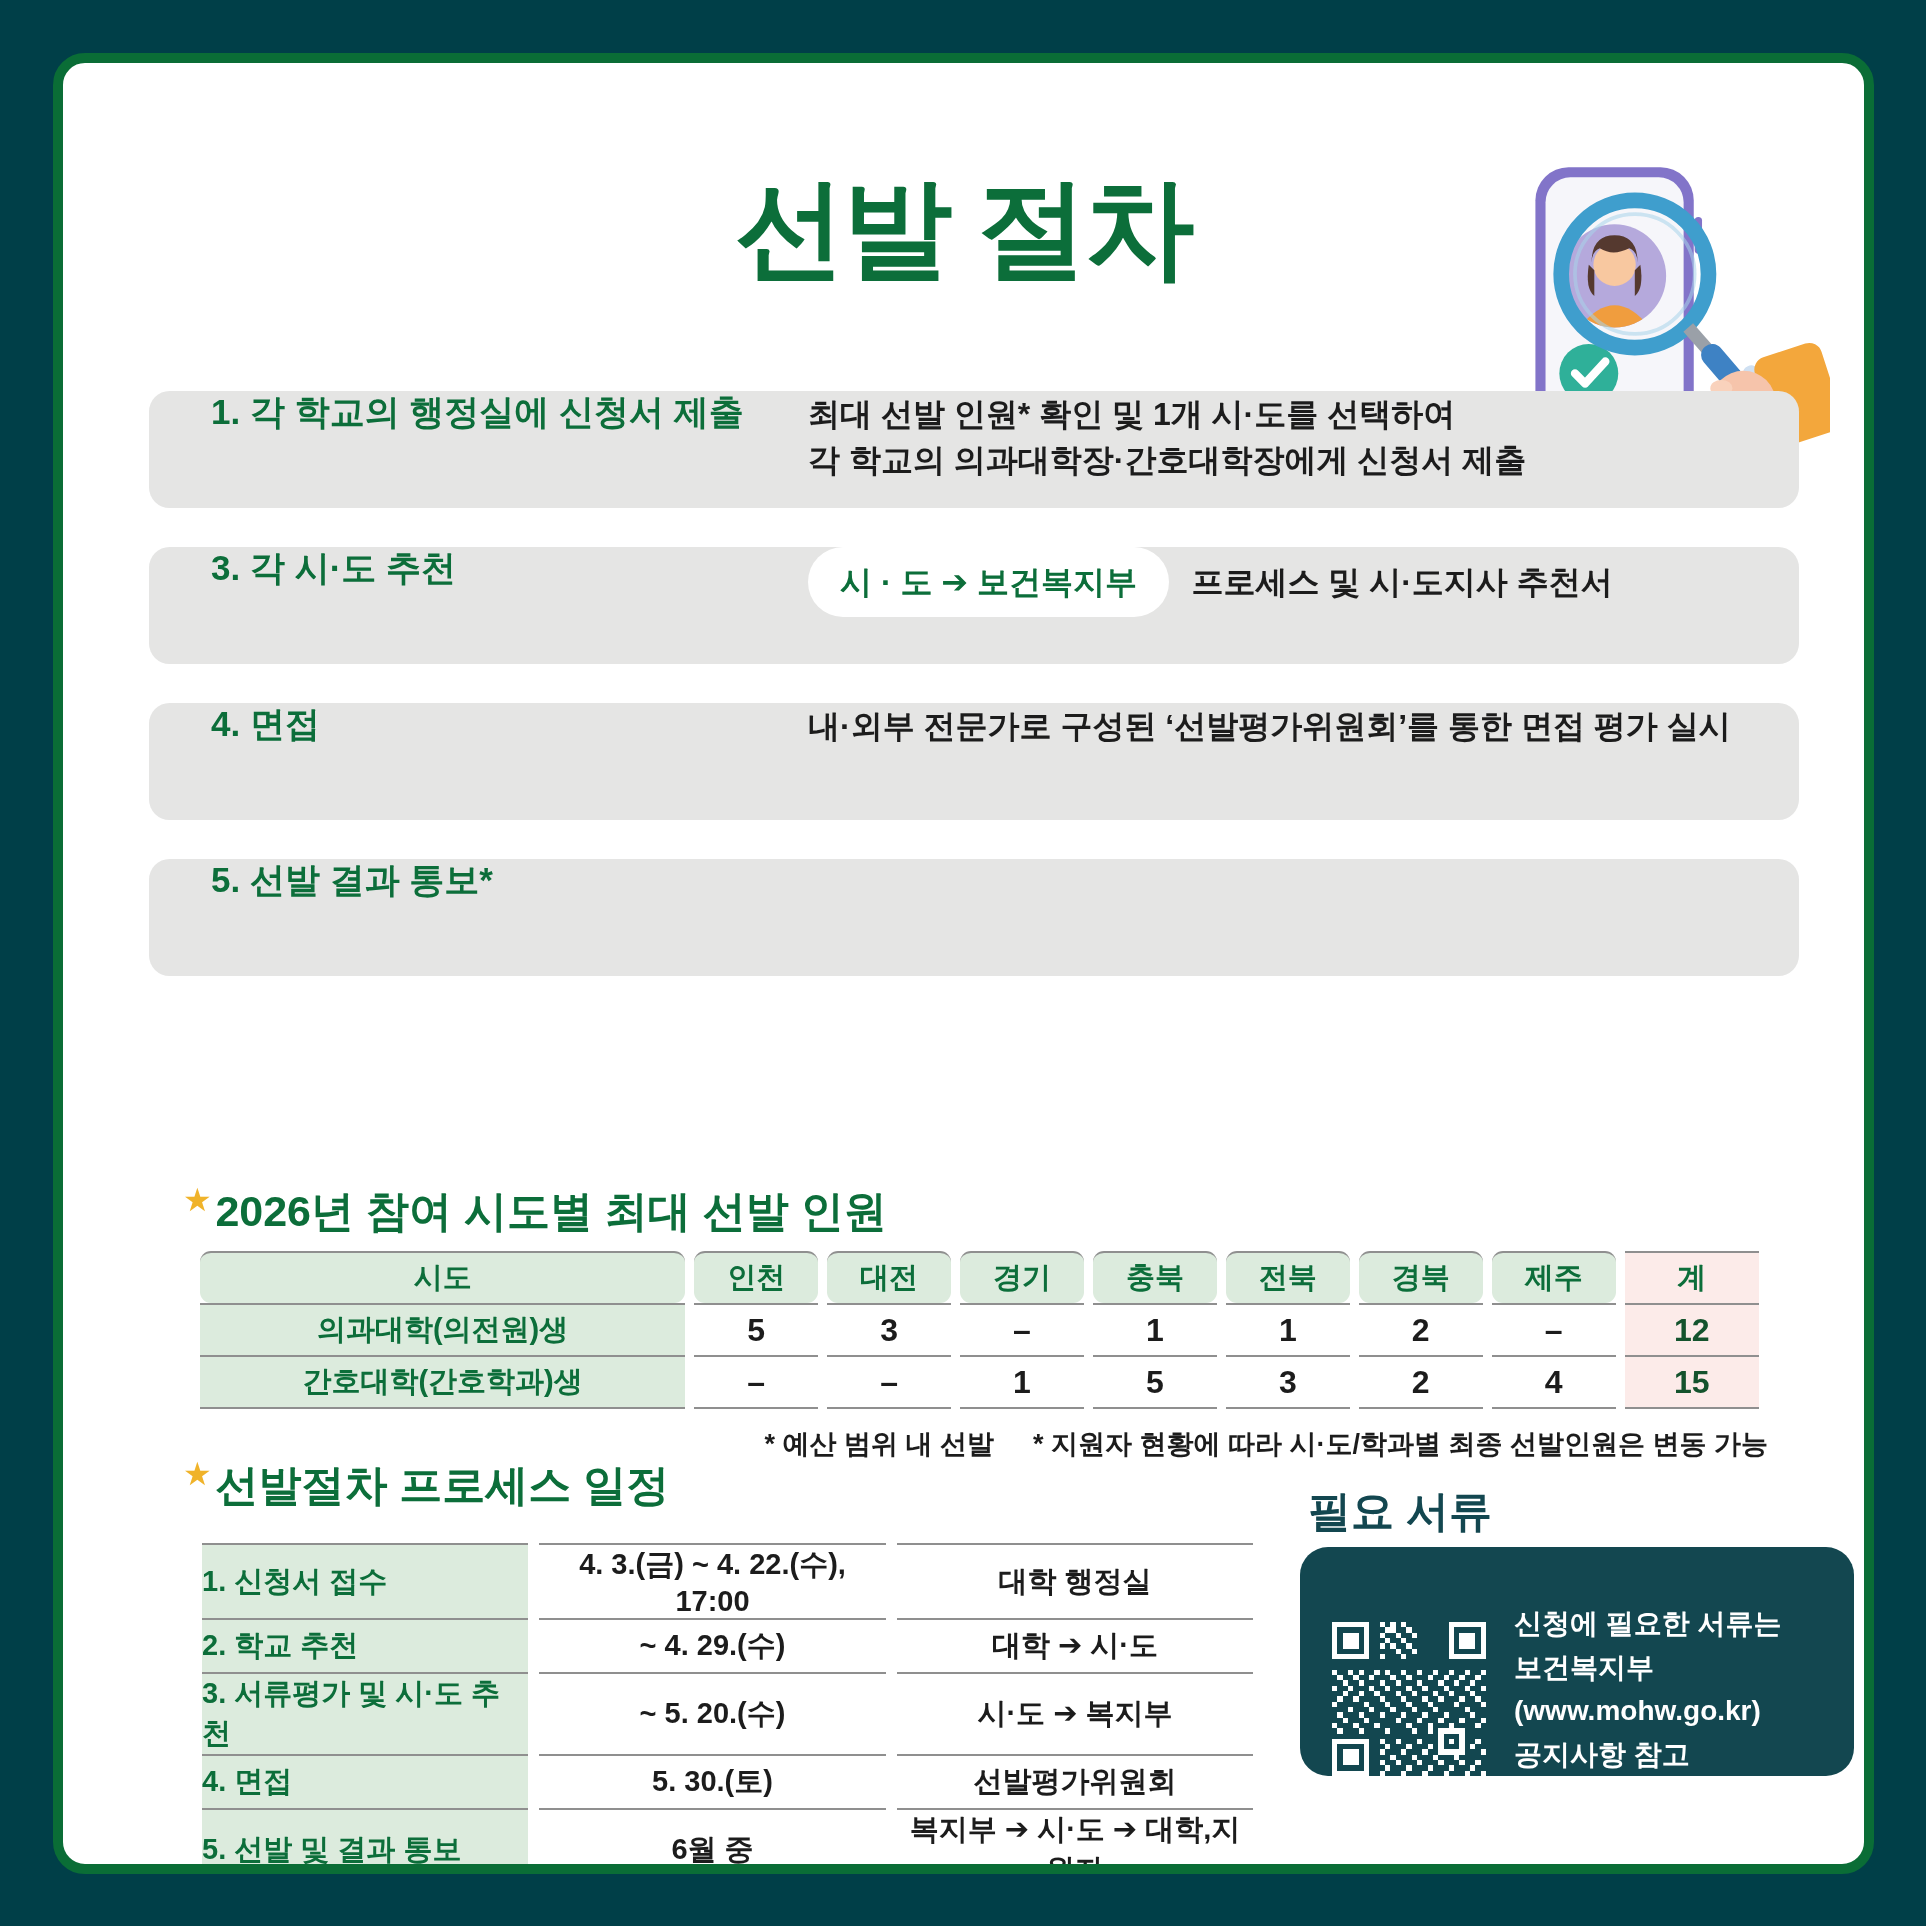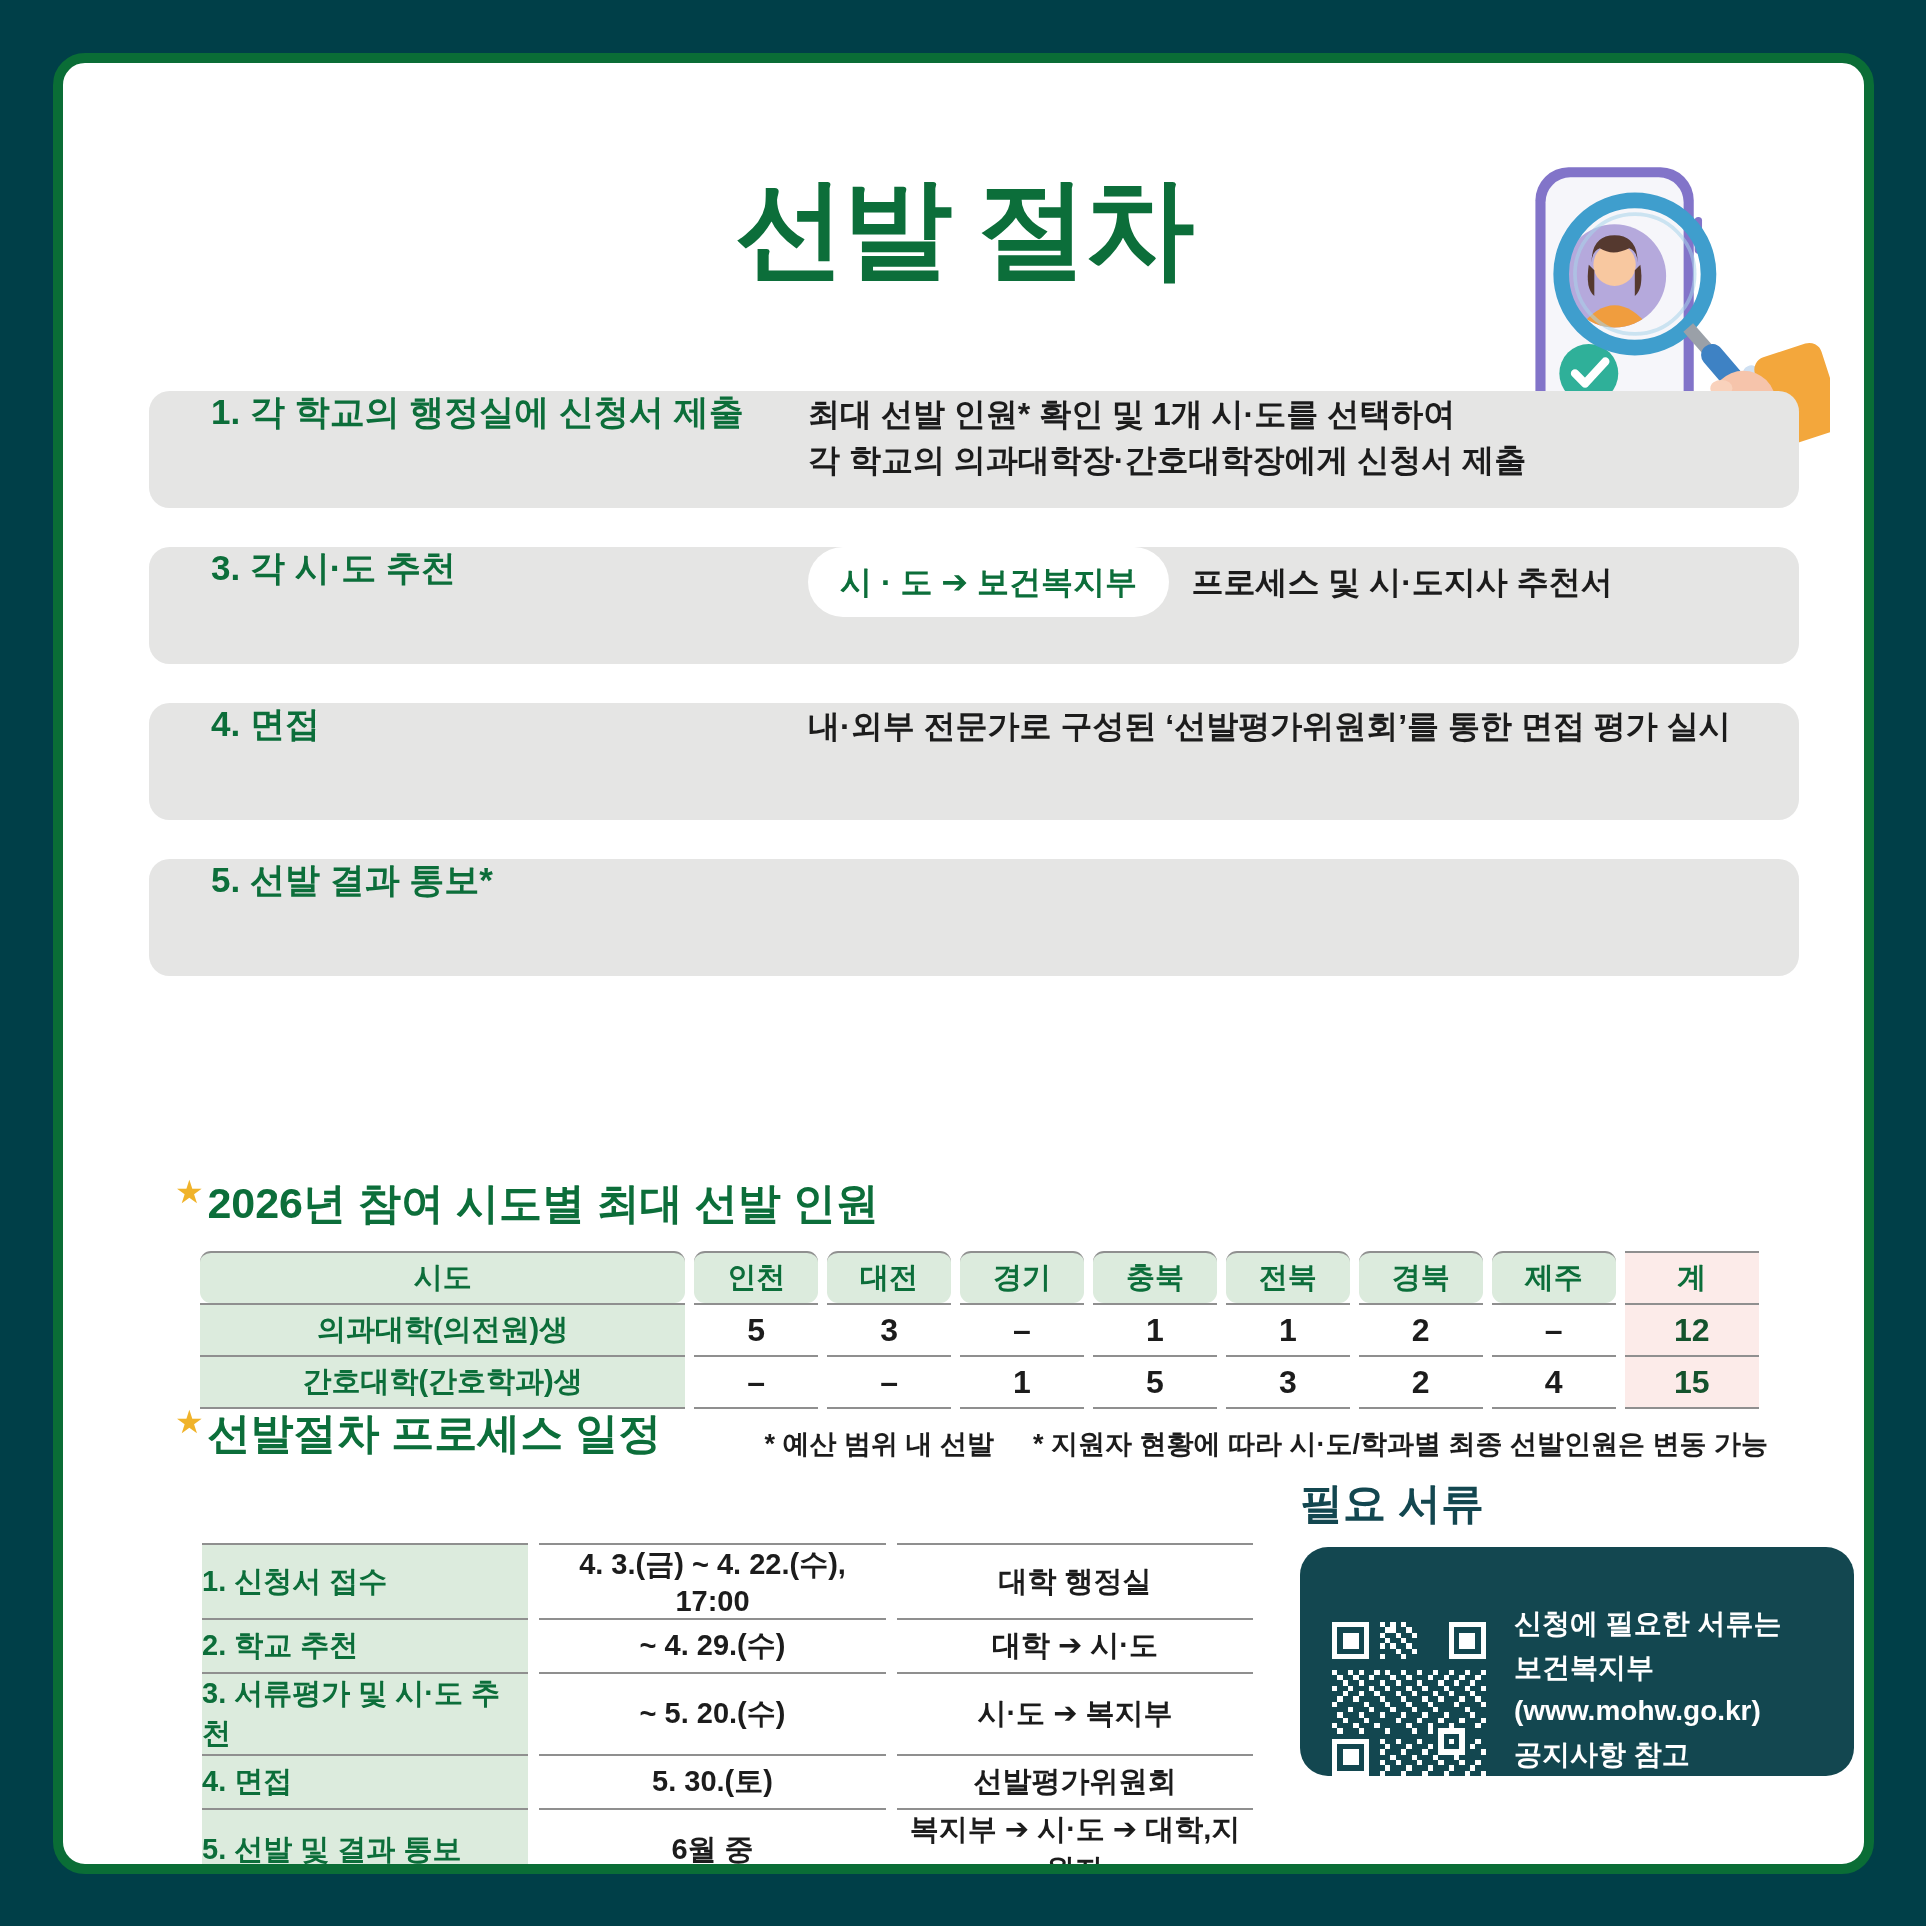--- a/index.html
+++ b/index.html
@@ -36,21 +36,21 @@
     display:flex;align-items:center;gap:22.4px;
     font-size:32px;font-weight:700;color:#1c1c1c;line-height:1.45;
   }
   .step-body.lines{display:block;}
   .pill{
     background:#ffffff;border-radius:43px;padding:12px 32px;
     color:#0c6e3a;font-weight:800;white-space:nowrap;display:inline-block;
   }
   
   .section-title{
-    position:absolute;margin:0;font-size:43px;font-weight:800;color:#0c6e3a;line-height:1.1;
+    position:absolute;margin:8px;font-size:43px;font-weight:800;color:#0c6e3a;line-height:1.1;
   }
   .gold-star{
     color:#f0b32a;font-size:32px;display:inline-block;
     transform:translateY(-15px);margin-right:3.7px;font-weight:700;
   }
   
   .quota-table{
     position:absolute;top:1188px;left:128px;width:1577px;
     border-collapse:separate;border-spacing:9.3px 0;table-layout:fixed;
   }
@@ -78,21 +78,21 @@
   .schedule-table td{
     height:52px;vertical-align:middle;padding:0;
     border-bottom:2.8px solid #8f8f8f;font-size:29px;
   }
   .schedule-table tr.first td{border-top:2.8px solid #8f8f8f;}
   .s-label{background:#dcebdd;color:#0c6e3a;font-weight:800;text-align:left;padding-left:22.4px;}
   .s-date,.s-org{background:#ffffff;color:#1c1c1c;font-weight:700;text-align:center;}
   
   .docs-title{left:1237px;top:1417px;color:#134750;}
   .quota-title{left:112px;top:1117px;}
-  .schedule-title{left:112px;top:1347px;}
+  .schedule-title{left:112px;top:1391px;}
   .docs-box{
     position:absolute;top:1484px;left:1237px;width:554px;height:229px;
     background:#134750;border-radius:28px;box-sizing:border-box;
     display:flex;align-items:flex-end;gap:28px;padding-left:32px;
   }
   .docs-text{color:#ffffff;font-size:28px;font-weight:600;line-height:1.55;}
 </style>
 </head>
 <body>
 

